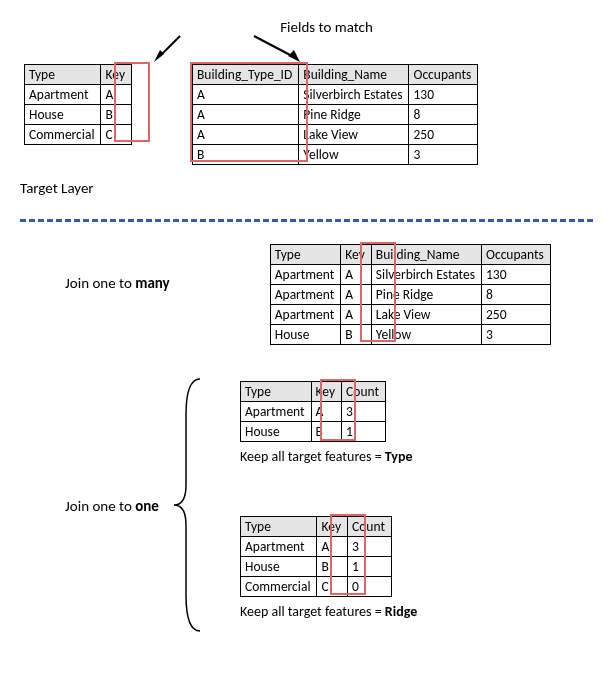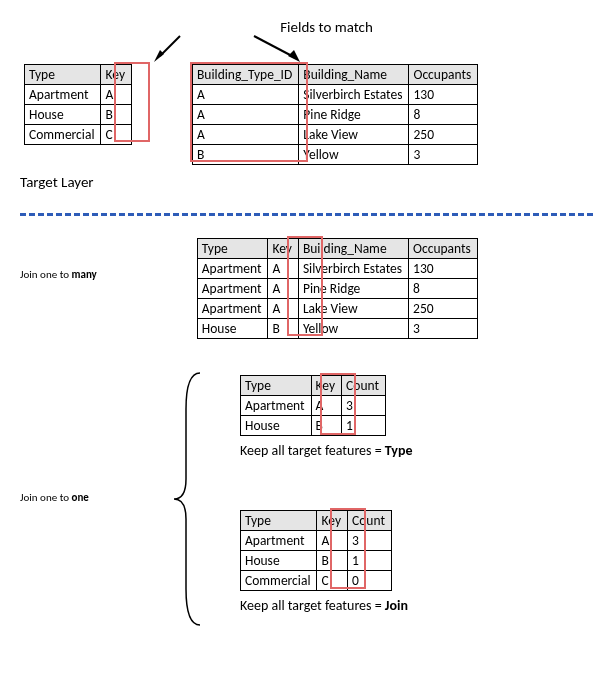--- a/index.html
+++ b/index.html
@@ -31,30 +31,31 @@
   table.data th {
     background: #e5e5e5;
   }
   .highlight-col {
     position: absolute;
     border: 2px solid #e06666;
     pointer-events: none;
   }
   .section-labels {
     display: flex;
-    margin-top: 8px;
+    margin-top: 14px;
     font-size: 15px;
   }
   .hr-dashed {
     border: none;
     border-top: 3px dashed #2e5cb8;
     margin: 22px 0;
   }
   .join-label {
-    font-size: 11px;
+    font-size: 15px;
+    margin-left: 45px;
   }
   .bold { font-weight: bold; }
   .brace-svg { position: absolute; }
   .caption {
     font-size: 14px;
     margin-top: 6px;
   }
   .rel { position: relative; }
   .row-flex { display: flex; align-items: flex-start; }
 </style>
@@ -239,16 +240,16 @@
           </tr>
       <tr>
             <td>Commercial</td>
             <td>C</td>
             <td>0</td>
           </tr>
     </tbody>
       </table>
     <div class="highlight-col" style="left:90px; top:-2px; width:36px; height:81px;"></div>
     <div class="caption">
-      <span>Keep all target features = </span><span class="bold">Join</span>
+      <span>Keep all target features = </span><span class="bold">Ridge</span>
     </div>
   </div>
 </div>
 
 </body></html>

